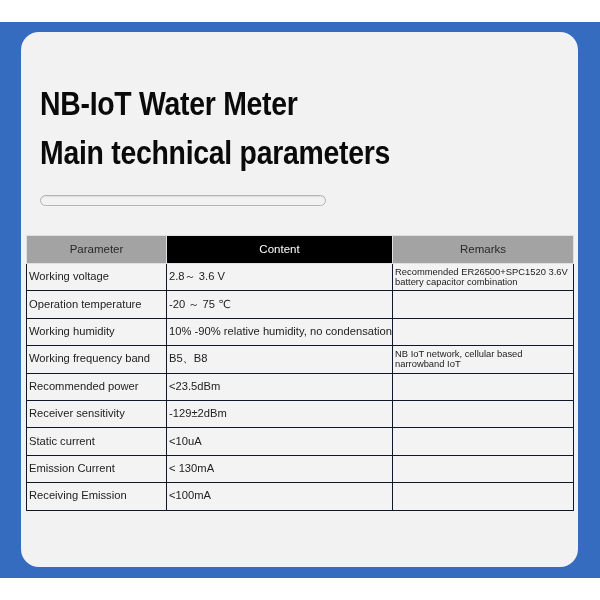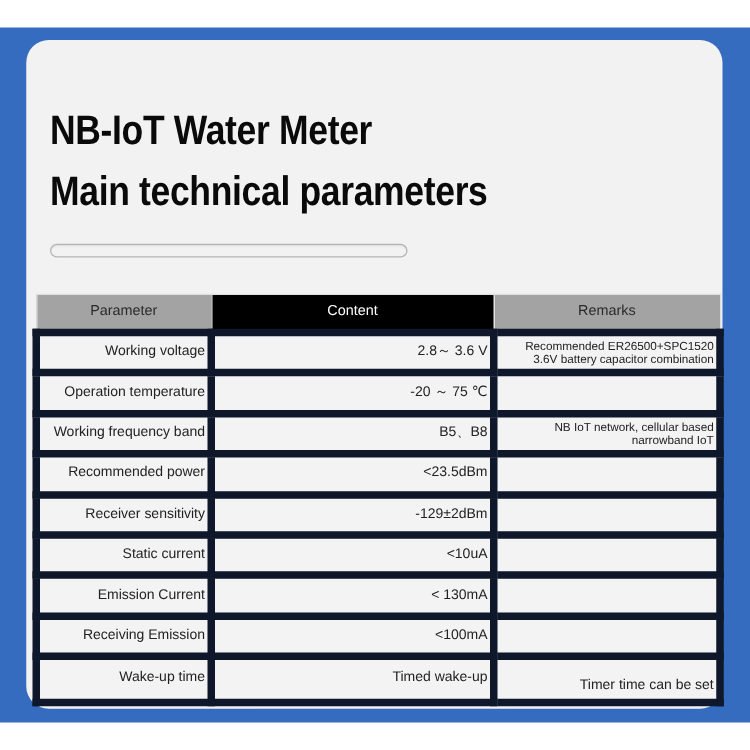--- a/index.html
+++ b/index.html
@@ -37,22 +37,22 @@
   table.spec col.c1 { width: 140px; }
   table.spec col.c2 { width: 226px; }
   table.spec col.c3 { width: 181px; }
   table.spec th {
     height: 25px; padding: 0 0 2px 0; font-weight: normal; font-size: 11.5px;
     border: 1px solid #e0e0e0;
   }
   table.spec th.light { background: #a3a3a3; color: #2a2a2a; }
   table.spec th.dark { background: #000000; color: #ffffff; }
   table.spec td {
-    height: 26.4px; padding: 0 2px; text-align: right; vertical-align: middle;
-    border: 6px solid #0f172a; background: #f3f3f3; line-height: 1.05;
+    height: 26.4px; padding: 0 2px; text-align: left; vertical-align: middle;
+    border: 1px solid #0f172a; background: #f3f3f3; line-height: 1.05;
     white-space: nowrap; overflow: hidden;
   }
   table.spec td.rem { font-size: 9.4px; white-space: normal; line-height: 1.1; }
   table.spec td.rem.big { font-size: 11.2px; vertical-align: bottom; padding-bottom: 4px; }
 </style>
 </head>
 <body>
 
 <div class="band"></div>
 <div class="card"></div>
@@ -80,20 +80,25 @@
       <td>Working voltage</td>
       <td>2.8～ 3.6 V</td>
       <td class="rem">Recommended ER26500+SPC1520 3.6V battery capacitor combination</td>
     </tr>
     <tr>
       <td>Operation temperature</td>
       <td>-20 ～ 75 ℃</td>
       <td class="rem"></td>
     </tr>
     <tr>
+      <td>Working humidity</td>
+      <td>10% -90% relative humidity, no condensation</td>
+      <td class="rem"></td>
+    </tr>
+    <tr>
       <td>Working frequency band</td>
       <td>B5、B8</td>
       <td class="rem">NB IoT network, cellular based narrowband IoT</td>
     </tr>
     <tr>
       <td>Recommended power</td>
       <td>&lt;23.5dBm</td>
       <td class="rem"></td>
     </tr>
     <tr>
@@ -109,19 +114,14 @@
     <tr>
       <td>Emission Current</td>
       <td>&lt; 130mA</td>
       <td class="rem"></td>
     </tr>
     <tr>
       <td>Receiving Emission</td>
       <td>&lt;100mA</td>
       <td class="rem"></td>
     </tr>
-    <tr>
-      <td>Wake-up time</td>
-      <td>Timed wake-up</td>
-      <td class="rem big">Timer time can be set</td>
-    </tr>
   </tbody>
 </table>
 
 </body></html>

